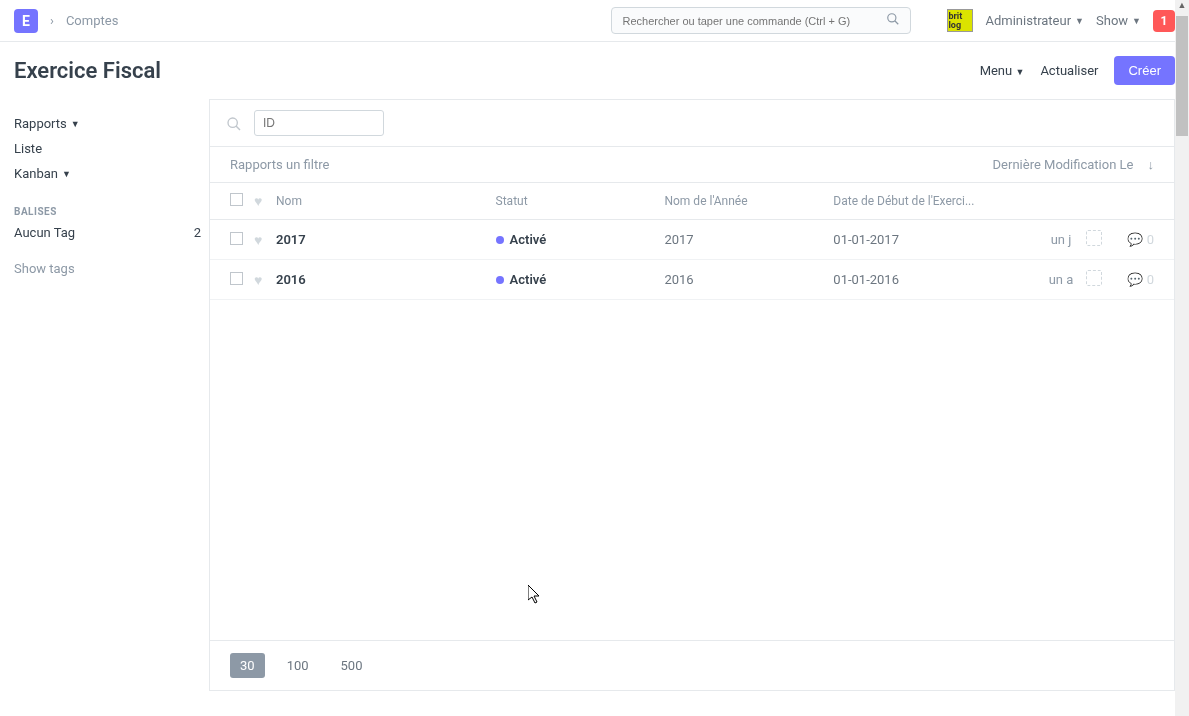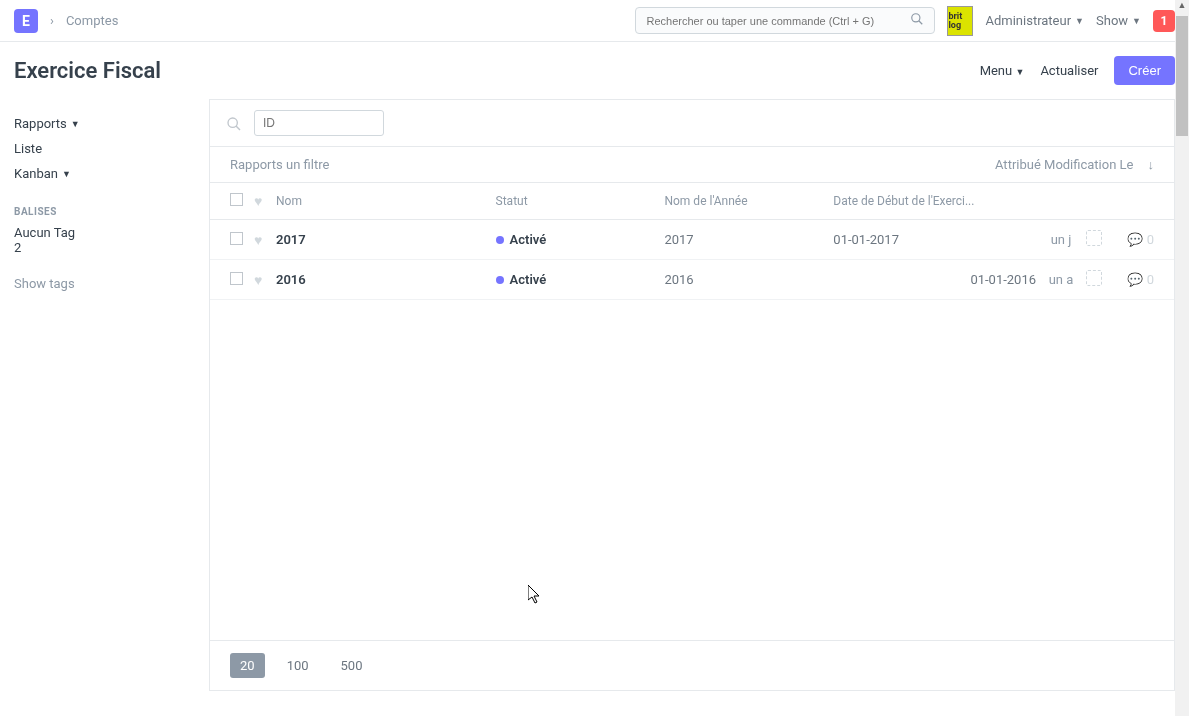--- a/index.html
+++ b/index.html
@@ -6,36 +6,36 @@
     body { font-family: -apple-system, BlinkMacSystemFont, "Segoe UI", Roboto, sans-serif; font-size: 13px; color: #36414c; background: #fff; }
     
     .topbar { display: flex; align-items: center; padding: 8px 14px; border-bottom: 1px solid #e6e9ec; gap: 12px; height: 42px; }
     .logo-e { width: 24px; height: 24px; background: #7574ff; color: #fff; display: flex; align-items: center; justify-content: center; border-radius: 4px; font-weight: bold; font-size: 14px; }
     .breadcrumb-sep { color: #8d99a6; }
     .breadcrumb-link { color: #8d99a6; cursor: pointer; }
     .spacer { flex: 1; }
     .search-wrap { display: flex; align-items: center; border: 1px solid #d1d8dd; border-radius: 4px; padding: 4px 10px; width: 300px; background: #fafbfc; }
     .search-input { border: none; outline: none; background: transparent; flex: 1; font-size: 11px; color: #8d99a6; }
     .search-icon { color: #8d99a6; font-size: 14px; }
-    .brand-box { width: 26px; height: 30px; background: #dbe300; border: 1px solid #999; font-size: 9px; font-weight: bold; display: flex; align-items: center; justify-content: center; color: #333; line-height: 1; }
+    .brand-box { width: 26px; height: 23px; background: #dbe300; border: 1px solid #999; font-size: 9px; font-weight: bold; display: flex; align-items: center; justify-content: center; color: #333; line-height: 1; margin-left: 24px; }
     .user-menu { color: #6c7680; cursor: pointer; display: flex; align-items: center; gap: 4px; }
     .caret { font-size: 9px; }
     .notif-badge { width: 22px; height: 22px; background: #ff5858; color: #fff; border-radius: 4px; display: flex; align-items: center; justify-content: center; font-size: 12px; font-weight: bold; }
     
     .page-head { display: flex; align-items: center; padding: 14px 14px; }
     .page-title { font-size: 22px; font-weight: 600; color: #36414c; }
     .page-actions { display: flex; gap: 16px; align-items: center; }
     .text-btn { color: #36414c; cursor: pointer; font-size: 13px; }
     .primary-btn { background: #7574ff; color: #fff; padding: 7px 14px; border-radius: 4px; cursor: pointer; font-size: 13px; border: none; }
     
     .body-wrap { display: flex; padding: 0 14px 14px 14px; gap: 0; }
     .sidebar { width: 195px; padding-top: 12px; padding-right: 8px; }
     .sidebar-item { padding: 5px 0; color: #36414c; cursor: pointer; font-size: 13px; display: flex; align-items: center; gap: 4px; }
     .sidebar-section { font-size: 10px; color: #8d99a6; text-transform: uppercase; padding: 20px 0 4px 0; font-weight: bold; letter-spacing: 0.5px; }
-    .tag-row { display: flex; justify-content: space-between; padding: 4px 0; cursor: pointer; flex-direction: column; }
+    .tag-row { display: flex; justify-content: space-between; padding: 4px 0; cursor: pointer; }
     
     .main { flex: 1; border: 1px solid #e6e9ec; }
     .filter-bar { display: flex; align-items: flex-end; padding: 10px 16px; border-bottom: 1px solid #e6e9ec; gap: 12px; }
     .filter-search-icon { color: #c0c6cc; font-size: 16px; }
     .id-input { border: 1px solid #d1d8dd; border-radius: 3px; padding: 5px 8px; width: 130px; font-size: 12px; outline: none; }
     
     .subfilter-bar { display: flex; align-items: center; padding: 10px 20px; border-bottom: 1px solid #e6e9ec; color: #8d99a6; font-size: 13px; }
     .add-filter { cursor: pointer; }
     .sort-label { cursor: pointer; margin-right: 14px; }
     .sort-arrow { color: #8d99a6; }
@@ -145,21 +145,21 @@
               <circle cx="10" cy="10" r="7"></circle>
               <line x1="21" y1="21" x2="15" y2="15"></line>
             </svg>
         </span>
         <input class="id-input" placeholder="ID" style="">
       </div>
 
       <div class="subfilter-bar">
         <span class="add-filter">Rapports un filtre</span>
         <div class="spacer"></div>
-        <span class="sort-label">Attribué Modification Le</span>
+        <span class="sort-label">Dernière Modification Le</span>
         <span class="sort-arrow">↓</span>
       </div>
 
       <div class="list-head">
         <div class="col-check"><span class="checkbox"></span></div>
         <div class="col-heart"><span class="heart">♥</span></div>
         <div class="col-name">Nom</div>
         <div class="col-status">Statut</div>
         <div class="col-year">Nom de l'Année</div>
         <div class="col-date">Date de Début de l'Exerci...</div>
@@ -179,29 +179,29 @@
           <div class="col-time" style="color:#8d99a6;">un j</div>
           <div class="col-assign"><span class="assign-box"></span></div>
           <div class="col-comments" style="color:#d1d8dd;"><span>💬</span> <span>0</span></div>
         </div>
         <div class="list-row">
           <div class="col-check"><span class="checkbox"></span></div>
           <div class="col-heart"><span class="heart">♥</span></div>
           <div class="col-name"><span class="row-name">2016</span></div>
           <div class="col-status"><span class="status-dot"></span><span class="status-text">Activé</span></div>
           <div class="col-year" style="color:#6c7680;">2016</div>
-          <div class="col-date" style="color:#6c7680;text-align:right;">01-01-2016</div>
+          <div class="col-date" style="color:#6c7680;">01-01-2016</div>
           <div class="col-time" style="color:#8d99a6;">un a</div>
           <div class="col-assign"><span class="assign-box"></span></div>
           <div class="col-comments" style="color:#d1d8dd;"><span>💬</span> <span>0</span></div>
         </div>
       </div>
 
       <div class="pager">
-        <span class="page-btn active">20</span>
+        <span class="page-btn active">30</span>
         <span class="page-btn">100</span>
         <span class="page-btn">500</span>
       </div>
     </div>
   </div>
 </div>
 
 <div class="cursor" style="left:528px;top:585px;">
   <svg width="14" height="20" viewBox="0 0 14 20">
       <path d="M0 0 L0 15 L4 12 L7 18 L9 17 L6 11 L11 11 Z" fill="white" stroke="black" stroke-width="1"></path>

